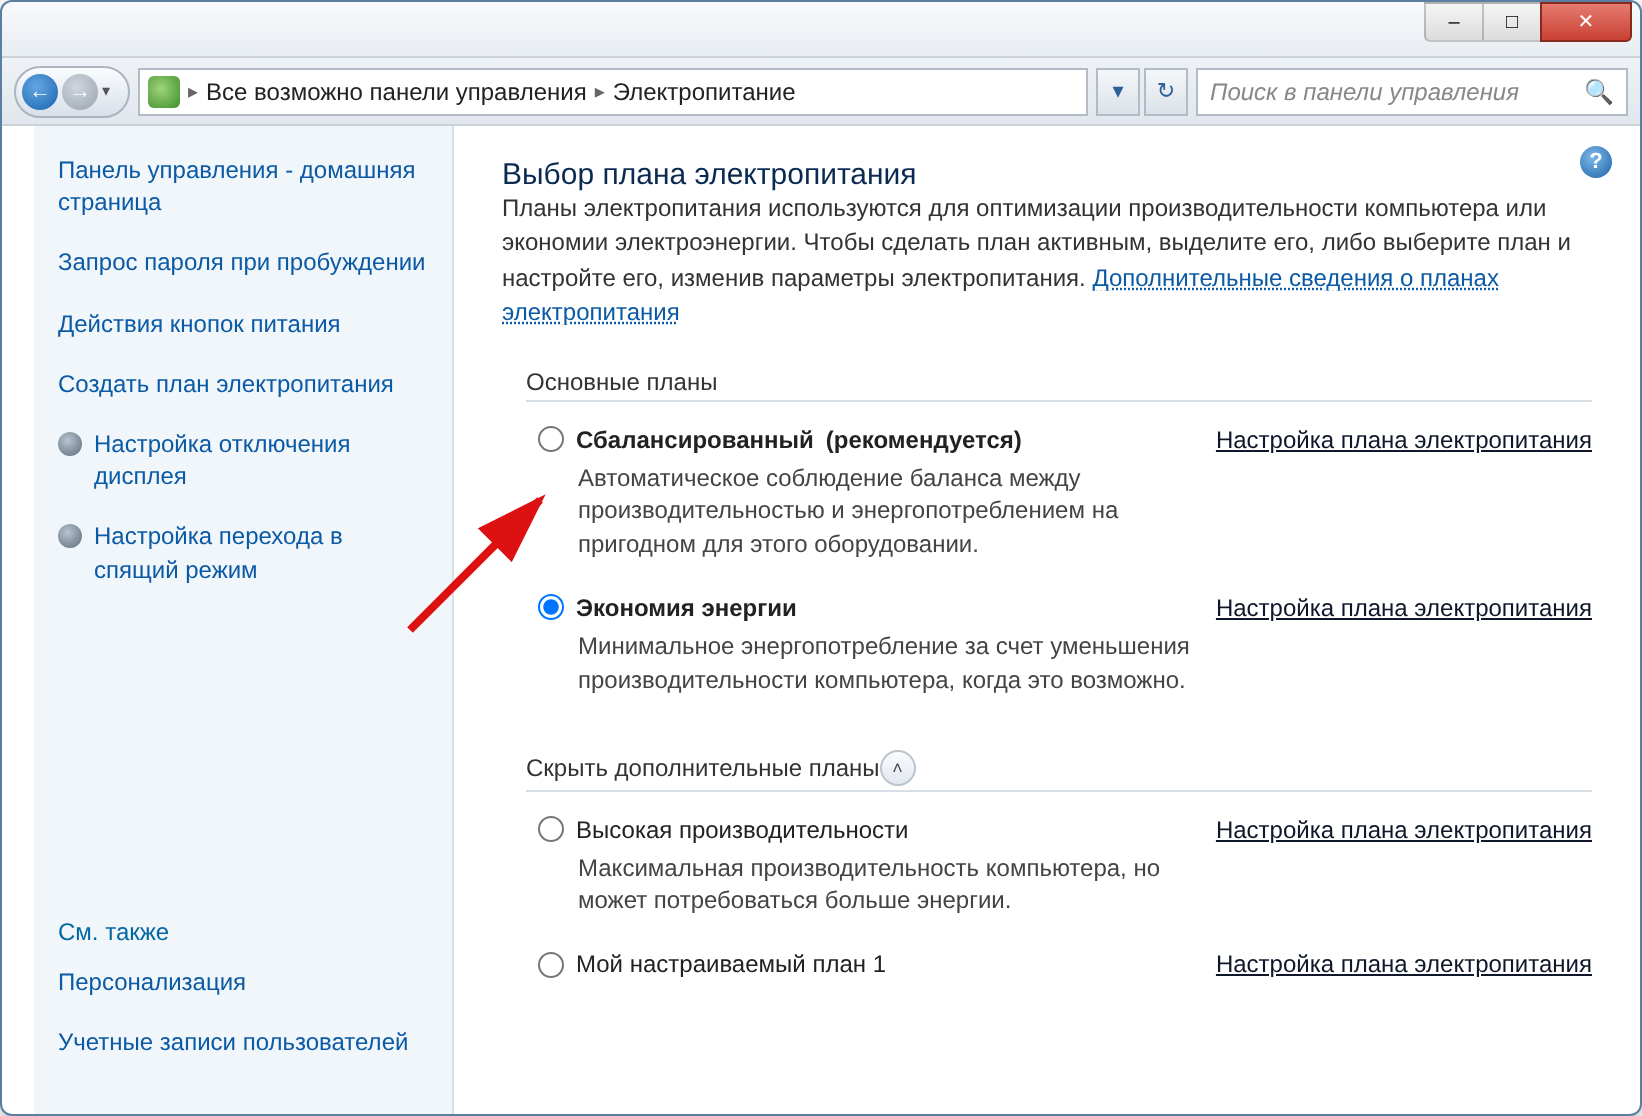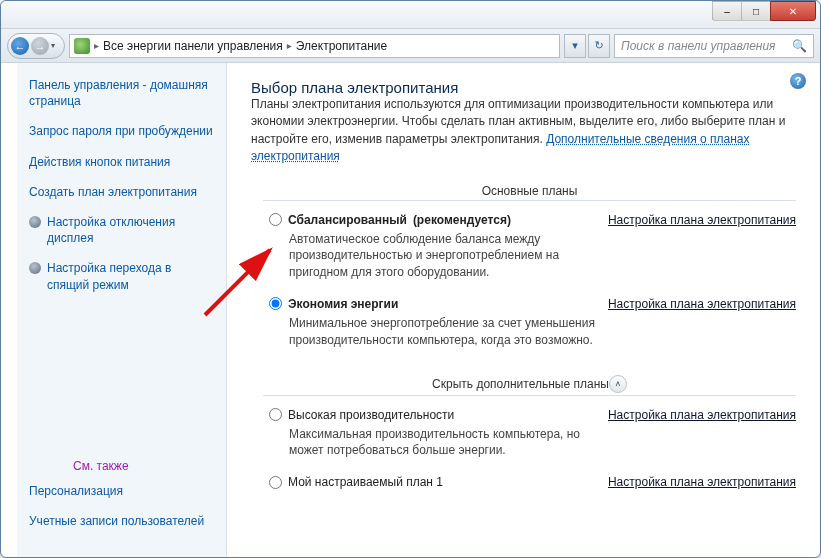--- a/index.html
+++ b/index.html
@@ -101,21 +101,21 @@
   .bc-seg { white-space: nowrap; color: #222; }
   .addr-controls { display: flex; gap: 2px; }
   .addr-btn {
     width: 22px; height: 24px;
     border: 1px solid #b3bcc5;
     background: linear-gradient(to bottom, #f5f8fa, #dbe2e9);
     display: flex; align-items: center; justify-content: center;
     font-size: 11px; color: #2c5f9c;
   }
   .searchbox {
-    width: 200px;
+    width: 216px;
     height: 24px;
     border: 1px solid #b3bcc5;
     background: #fff;
     display: flex;
     align-items: center;
     padding: 0 6px;
     color: #888;
     font-style: italic;
   }
   .searchbox .sicn { margin-left: auto; font-style: normal; color: #666; }
@@ -139,21 +139,21 @@
     cursor: pointer;
     line-height: 1.35;
   }
   .side-link.withicon { display: flex; align-items: flex-start; gap: 6px; }
   .side-icon {
     width: 12px; height: 12px; border-radius: 50%;
     background: radial-gradient(circle at 40% 35%, #b8c4d0, #5b6b7c);
     flex-shrink: 0; margin-top: 2px;
   }
   .side-spacer { flex: 1; }
-  .side-heading { color: #a21caf; margin-bottom: 10px; margin-left: 44px; }
+  .side-heading { color: #0369a1; margin-bottom: 10px; }
   .main {
     flex: 1;
     padding: 14px 24px 14px 24px;
     overflow: auto;
     position: relative;
   }
   .help-icon {
     position: absolute;
     top: 10px; right: 14px;
     width: 16px; height: 16px;
@@ -171,21 +171,21 @@
     margin: 2px 0 0 0;
   }
   .intro { color: #333; line-height: 1.45; max-width: 560px; }
   .intro a { color: #0b5aa5; text-decoration: underline dotted; }
   .section-head {
     color: #333;
     margin: 18px 0 4px 12px;
     padding-bottom: 2px;
     border-bottom: 1px solid #d8dee5;
     display: flex;
-    justify-content: center;
+    justify-content: flex-start;
     align-items: center;
   }
   .section-head .coll {
     width: 18px; height: 18px;
     border: 1px solid #bcc4cd;
     border-radius: 50%;
     background: linear-gradient(to bottom, #fafcff, #e2e8ee);
     display: flex; align-items: center; justify-content: center;
     font-size: 9px; color: #445;
   }
@@ -233,21 +233,21 @@
           <span>←</span>
         </div>
       <div class="nav-arrow fwd">
           <span>→</span>
         </div>
       <div class="nav-dd"><span>▾</span></div>
     </div>
     <div class="breadcrumb">
       <div class="bc-icon"></div>
       <span class="bc-sep">▸</span>
-      <span class="bc-seg">Все энергии панели управления</span>
+      <span class="bc-seg">Все возможно панели управления</span>
       <span class="bc-sep">▸</span>
       <span class="bc-seg">Электропитание</span>
     </div>
     <div class="addr-controls">
       <div class="addr-btn">
           <span>▾</span>
         </div>
       <div class="addr-btn">
           <span>↻</span>
         </div>

